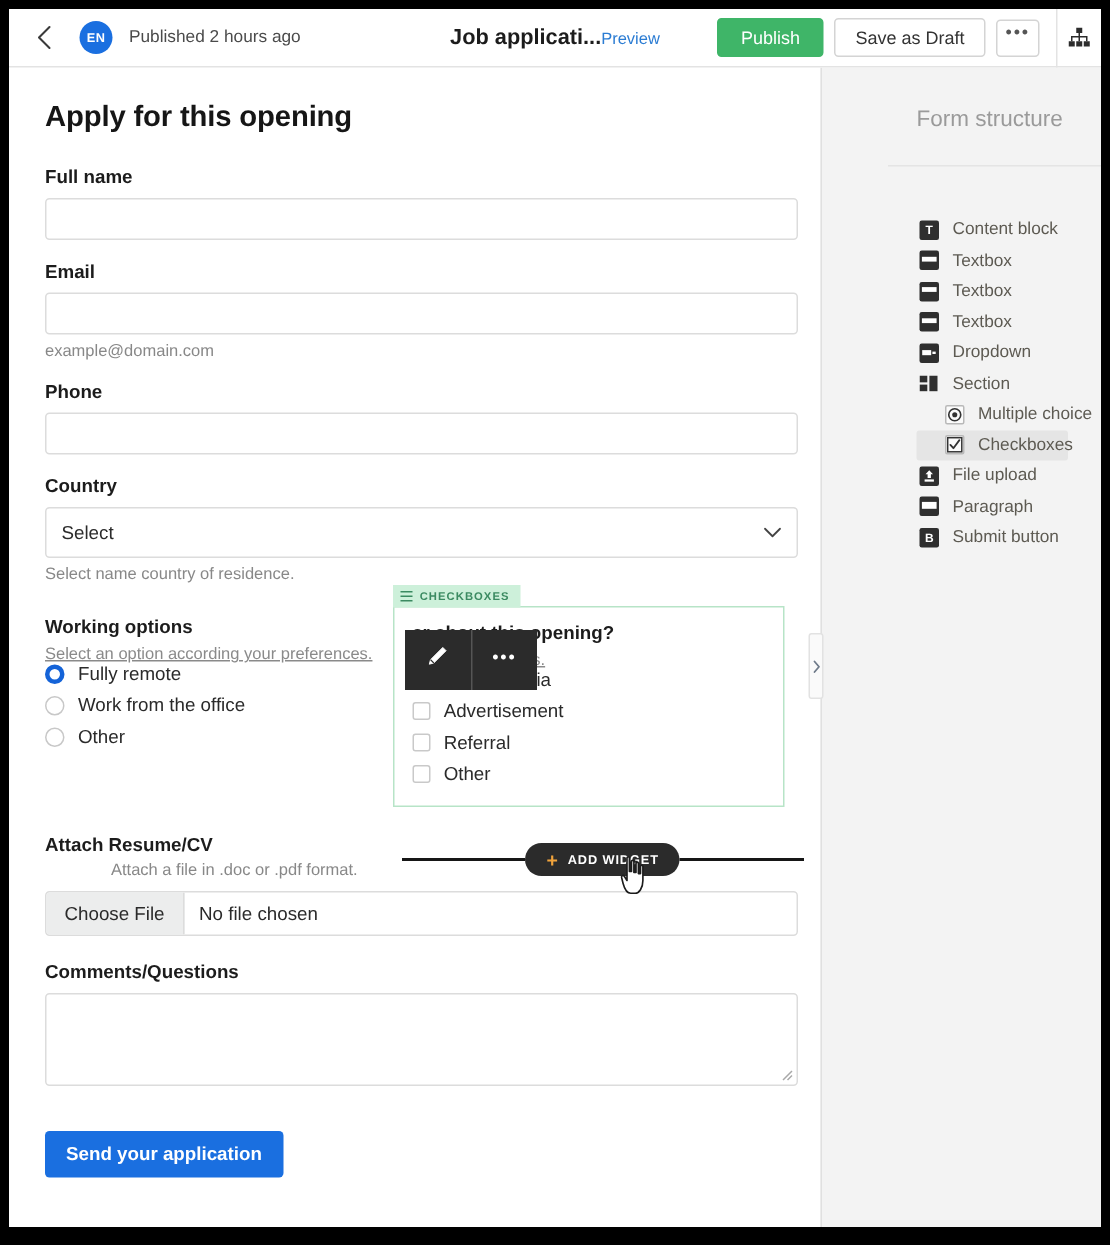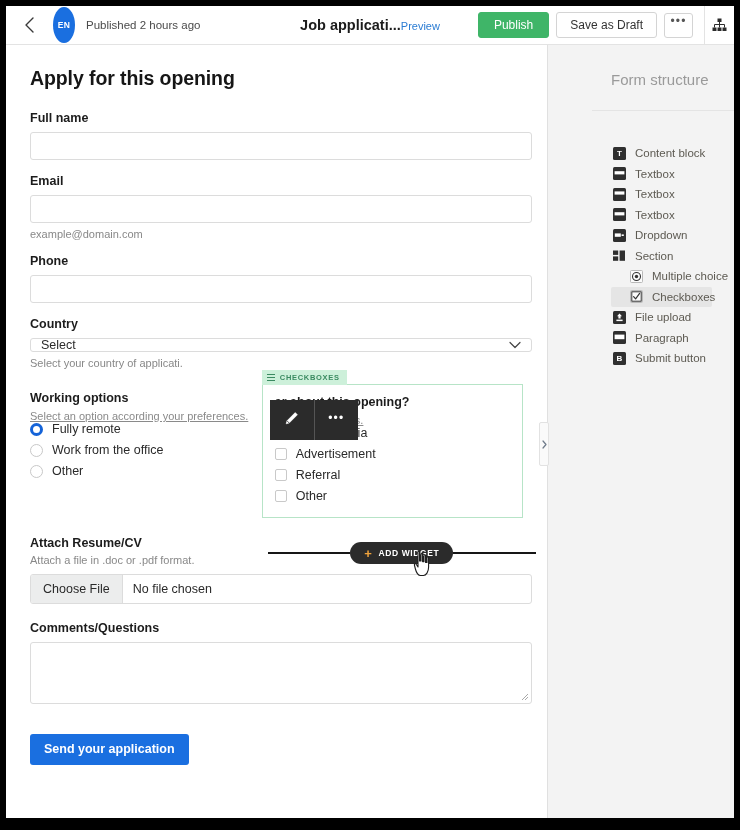--- a/index.html
+++ b/index.html
@@ -31,21 +31,21 @@
     position: relative;
     z-index: 40;
   }
   .back-btn {
     width: 30px; height: 30px;
     display: flex; align-items: center; justify-content: center;
     color: #3a3a3a;
   }
   .back-btn svg { display:block; }
   .lang-badge {
-    width: 22px; height: 36px; border-radius: 50%;
+    width: 22px; height: 22px; border-radius: 50%;
     background: #1a6fe0;
     color: #fff;
     font-size: 8.5px;
     font-weight: bold;
     display: flex; align-items: center; justify-content: center;
     letter-spacing: .3px;
     margin-left: 9px;
   }
   .published-text {
     margin-left: 11px;
@@ -147,21 +147,21 @@
     border: 1px solid #dcdcdc;
     border-radius: 3px;
     background: #fff;
   }
   .field-help {
     font-size: 11px;
     color: #888;
     margin-top: 5px;
   }
   .select-box {
-    width: 502px; height: 14px;
+    width: 502px; height: 34px;
     border: 1px solid #dcdcdc;
     border-radius: 3px;
     background: #fff;
     display: flex;
     align-items: center;
     padding: 0 10px;
     font-size: 12.5px;
     color: #2b2b2b;
     position: relative;
   }
@@ -471,21 +471,21 @@
       <div class="field">
         <label class="field-label">Country</label>
         <div class="select-box">
           <span>Select</span>
           <span class="select-chevron">
             <svg width="12" height="8" viewBox="0 0 12 8">
                 <path d="M1 1.5 L6 6.5 L11 1.5" stroke="#444" stroke-width="1.2" fill="none" stroke-linecap="round" stroke-linejoin="round"></path>
               </svg>
           </span>
         </div>
-        <div class="field-help">Select your country of applicati.</div>
+        <div class="field-help">Select name country of residence.</div>
       </div>
 
       
       <div class="section-row">
 
         <div class="col-left">
           <div class="sub-label">Working options</div>
           <div class="sub-help">Select an option according your preferences.</div>
 
           <div class="opt-row">
@@ -562,21 +562,21 @@
             <svg width="22" height="28" viewBox="0 0 22 28">
               <path d="M5 2 C5 0.9 6.6 0.9 6.6 2 L6.6 11 L8 11 L8 4.4 C8 3.3 9.6 3.3 9.6 4.4 L9.6 11.6 L11 11.6 L11 5.6 C11 4.5 12.6 4.5 12.6 5.6 L12.6 12.4 L14 12.4 L14 7.6 C14 6.6 15.6 6.6 15.6 7.6 L15.6 17 C15.6 22 13 25.5 10.5 25.5 L7.5 25.5 C5 25.5 3.2 22 2.4 19 L1.4 15 C1.1 13.6 2.6 13 3.2 14.2 L5 17 Z" fill="#ffffff" stroke="#1c1c1c" stroke-width="1.1" stroke-linejoin="round"></path>
             </svg>
           </div>
         </div>
       </div>
 
       
       <div class="field" style="margin-top:18px;">
         <label class="field-label" style="margin-bottom:4px;">Attach Resume/CV</label>
-        <div class="field-help" style="margin-top:0;margin-bottom:8px;">Attach a file in .doc or .pdf format.</div>
+        <div class="field-help" style="margin-top:0;margin-bottom:8px;margin-left:44px;">Attach a file in .doc or .pdf format.</div>
         <div class="file-row">
           <div class="file-btn">Choose File</div>
           <div class="file-name">No file chosen</div>
         </div>
       </div>
 
       
       <div class="field" style="margin-top:17px;">
         <label class="field-label">Comments/Questions</label>
         <div class="textarea">

